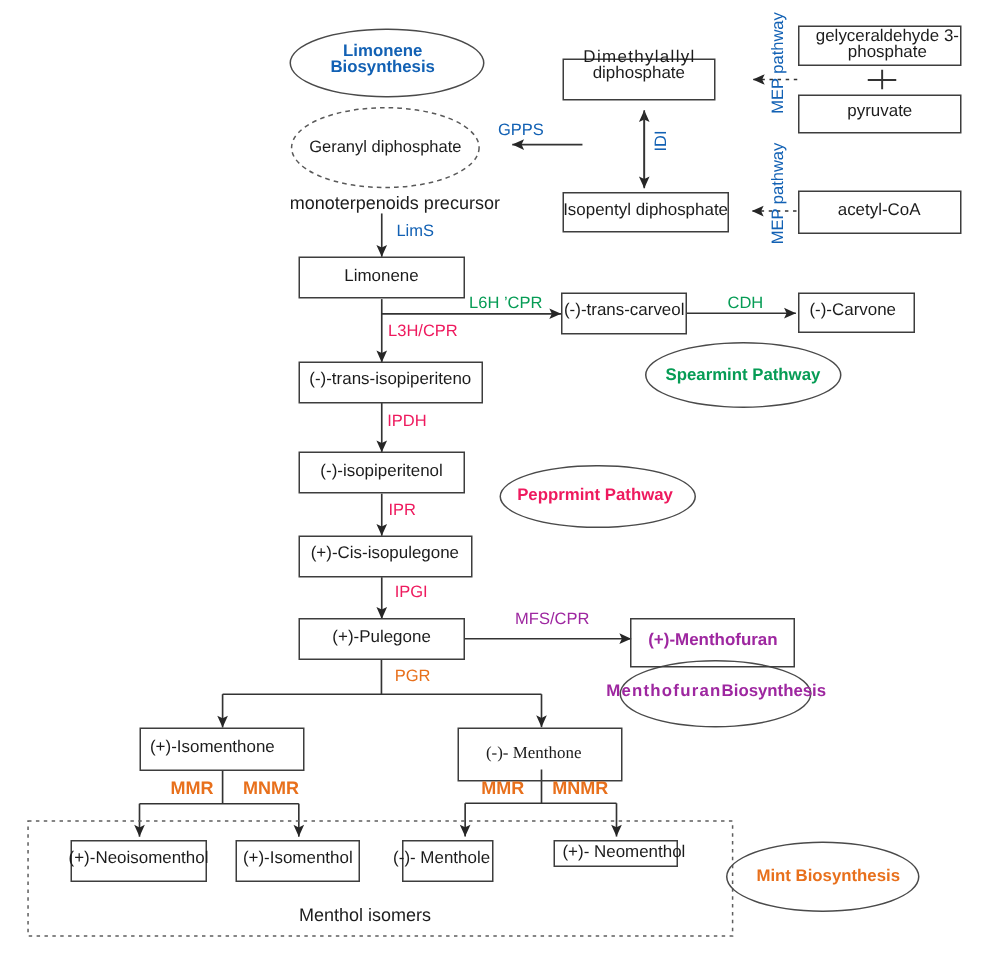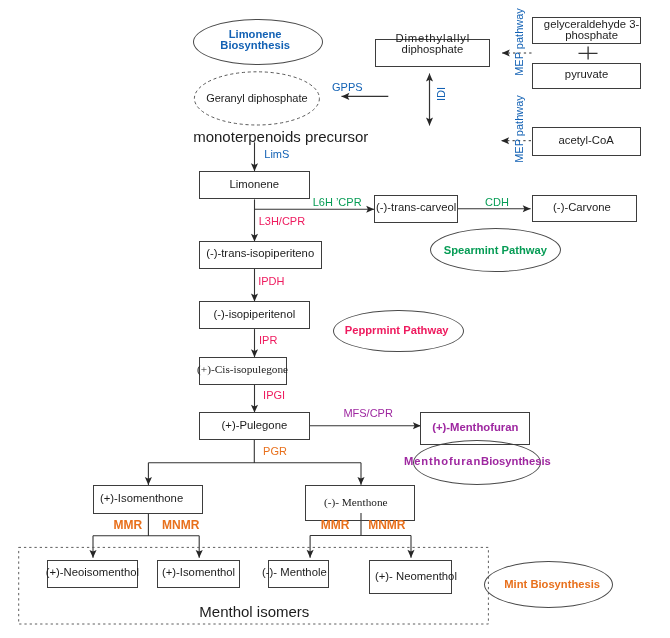--- a/index.html
+++ b/index.html
@@ -15,21 +15,21 @@
         font-size:11.3px;line-height:10.8px;color:#1c1c1c;white-space:pre;padding-bottom:2px;}
 
   .ell{position:absolute;box-sizing:border-box;border:1px solid #4a4a4a;border-radius:50%;
        display:flex;align-items:center;justify-content:center;text-align:center;
        font-weight:bold;font-size:11.2px;line-height:10.8px;background:transparent;
        white-space:pre-line;}
   .ell.dashed{border-style:dashed;border-color:#6b6b6b;font-weight:normal;}
 
   .enz{position:absolute;white-space:nowrap;font-size:11px;font-weight:normal;}
   .enz.b{font-weight:bold;font-size:12px;}
-  .plain{position:absolute;white-space:nowrap;font-size:15px;color:#1c1c1c;}
+  .plain{position:absolute;white-space:nowrap;font-size:12px;color:#1c1c1c;}
 
   .vrot{position:absolute;width:13px;display:flex;align-items:center;justify-content:center;}
   .vrot>span{white-space:nowrap;font-size:11px;transform:rotate(-90deg);display:block;}
 </style>
 </head>
 <body>
 
 <div id="canvas">
   <svg class="edges" viewBox="0 0 670 638">
     <defs>
@@ -91,58 +91,59 @@
 
   <div class="ell" style="left:412.6px;top:439.7px;width:128.8px;height:45.5px;color:#9e27a0;line-height:13.6px;flex-direction:row;padding-bottom:1.4px;">
     <span style="letter-spacing:0.84px;padding-left:0.84px;">Menthofuran</span>
     <span>Biosynthesis</span>
   </div>
 
   <div class="ell" style="left:484px;top:561px;width:129.3px;height:47.3px;color:#e8701c;padding-left:7px;">Mint Biosynthesis</div>
 
   <div class="node" style="left:198.9px;top:171.2px;width:110.9px;height:28.2px;">Limonene</div>
 
-  <div class="node" style="left:374.9px;top:39.1px;width:115px;height:27.5px;flex-direction:column;padding-bottom:18px;">
+  <div class="node" style="left:374.9px;top:39.1px;width:102px;height:27.5px;flex-direction:column;padding-bottom:18px;">
     <span style="letter-spacing:0.88px;padding-left:0.88px;">Dimethylallyl</span>
     <span>diphosphate</span>
   </div>
 
+  <div class="node" style="left:374.6px;top:127.8px;width:111.6px;height:27px;">Isopentyl diphosphate</div>
 
   <div class="node" style="left:531.6px;top:16.6px;width:109.4px;height:27.9px;padding-left:10.6px;">gelyceraldehyde 3-
 phosphate</div>
 
   <div class="node" style="left:532.1px;top:62.7px;width:108.9px;height:26.1px;">pyruvate</div>
 
   <div class="node" style="left:531.5px;top:127.4px;width:109.2px;height:28.7px;">acetyl-CoA</div>
 
   <div class="node" style="left:374.4px;top:194.8px;width:83.5px;height:27.8px;">(-)-trans-carveol</div>
 
-  <div class="node" style="left:531.7px;top:194.8px;width:105px;height:27.7px;padding-right:4.4px;">(-)-Carvone</div>
+  <div class="node" style="left:531.7px;top:194.8px;width:78px;height:27.7px;padding-right:4.4px;">(-)-Carvone</div>
 
   <div class="node" style="left:198.7px;top:241px;width:123px;height:27.6px;">(-)-trans-isopiperiteno</div>
 
   <div class="node" style="left:198.6px;top:300.9px;width:111.6px;height:28.2px;">(-)-isopiperitenol</div>
 
-  <div class="node" style="left:198.6px;top:356.6px;width:88px;height:28.2px;font-family:Liberation Serif, serif;">(+)-Cis-isopulegone</div>
+  <div class="node" style="left:198.6px;top:356.6px;width:116px;height:28.2px;">(+)-Cis-isopulegone</div>
 
   <div class="node" style="left:198.5px;top:412.4px;width:111.8px;height:27.2px;">(+)-Pulegone</div>
 
   <div class="node" style="left:420.4px;top:411.6px;width:109.8px;height:33px;font-weight:bold;color:#9e27a0;">(+)-Menthofuran</div>
 
   <div class="node" style="left:93.1px;top:485.3px;width:110.4px;height:29.1px;padding-right:13.4px;">(+)-Isomenthone</div>
 
   <div class="node" style="left:305.1px;top:485.3px;width:110.4px;height:36px;padding-right:9px;font-family:Liberation Serif, serif;">(-)- Menthone</div>
 
   <div class="node" style="left:46.6px;top:559.8px;width:91.5px;height:28px;">(+)-Neoisomenthol</div>
 
   <div class="node" style="left:157.4px;top:560px;width:82.3px;height:27.6px;">(+)-Isomenthol</div>
 
   <div class="node" style="left:268.1px;top:559.8px;width:61px;height:27.9px;padding-right:8.4px;">(-)- Menthole</div>
 
-  <div class="node" style="left:369.4px;top:560px;width:83.1px;height:34px;padding-left:10px;">(+)- Neomenthol</div>
+  <div class="node" style="left:369.4px;top:560px;width:83.1px;height:18px;padding-left:10px;">(+)- Neomenthol</div>
 
   <div class="plain" style="left:193.2px;top:127.5px;">monoterpenoids precursor</div>
 
   <div class="plain" style="left:199.3px;top:602.5px;">Menthol isomers</div>
 
   <svg class="plusmark" style="position:absolute;left:578px;top:46px;width:21px;height:14px;" viewBox="0 0 21 14">
     <path d="M0.5,7.3 L19.5,7.3 M10.1,0.5 L10.1,13.5" stroke="#333" stroke-width="1.3" fill="none"></path>
     <title>+</title>
   </svg>
 

